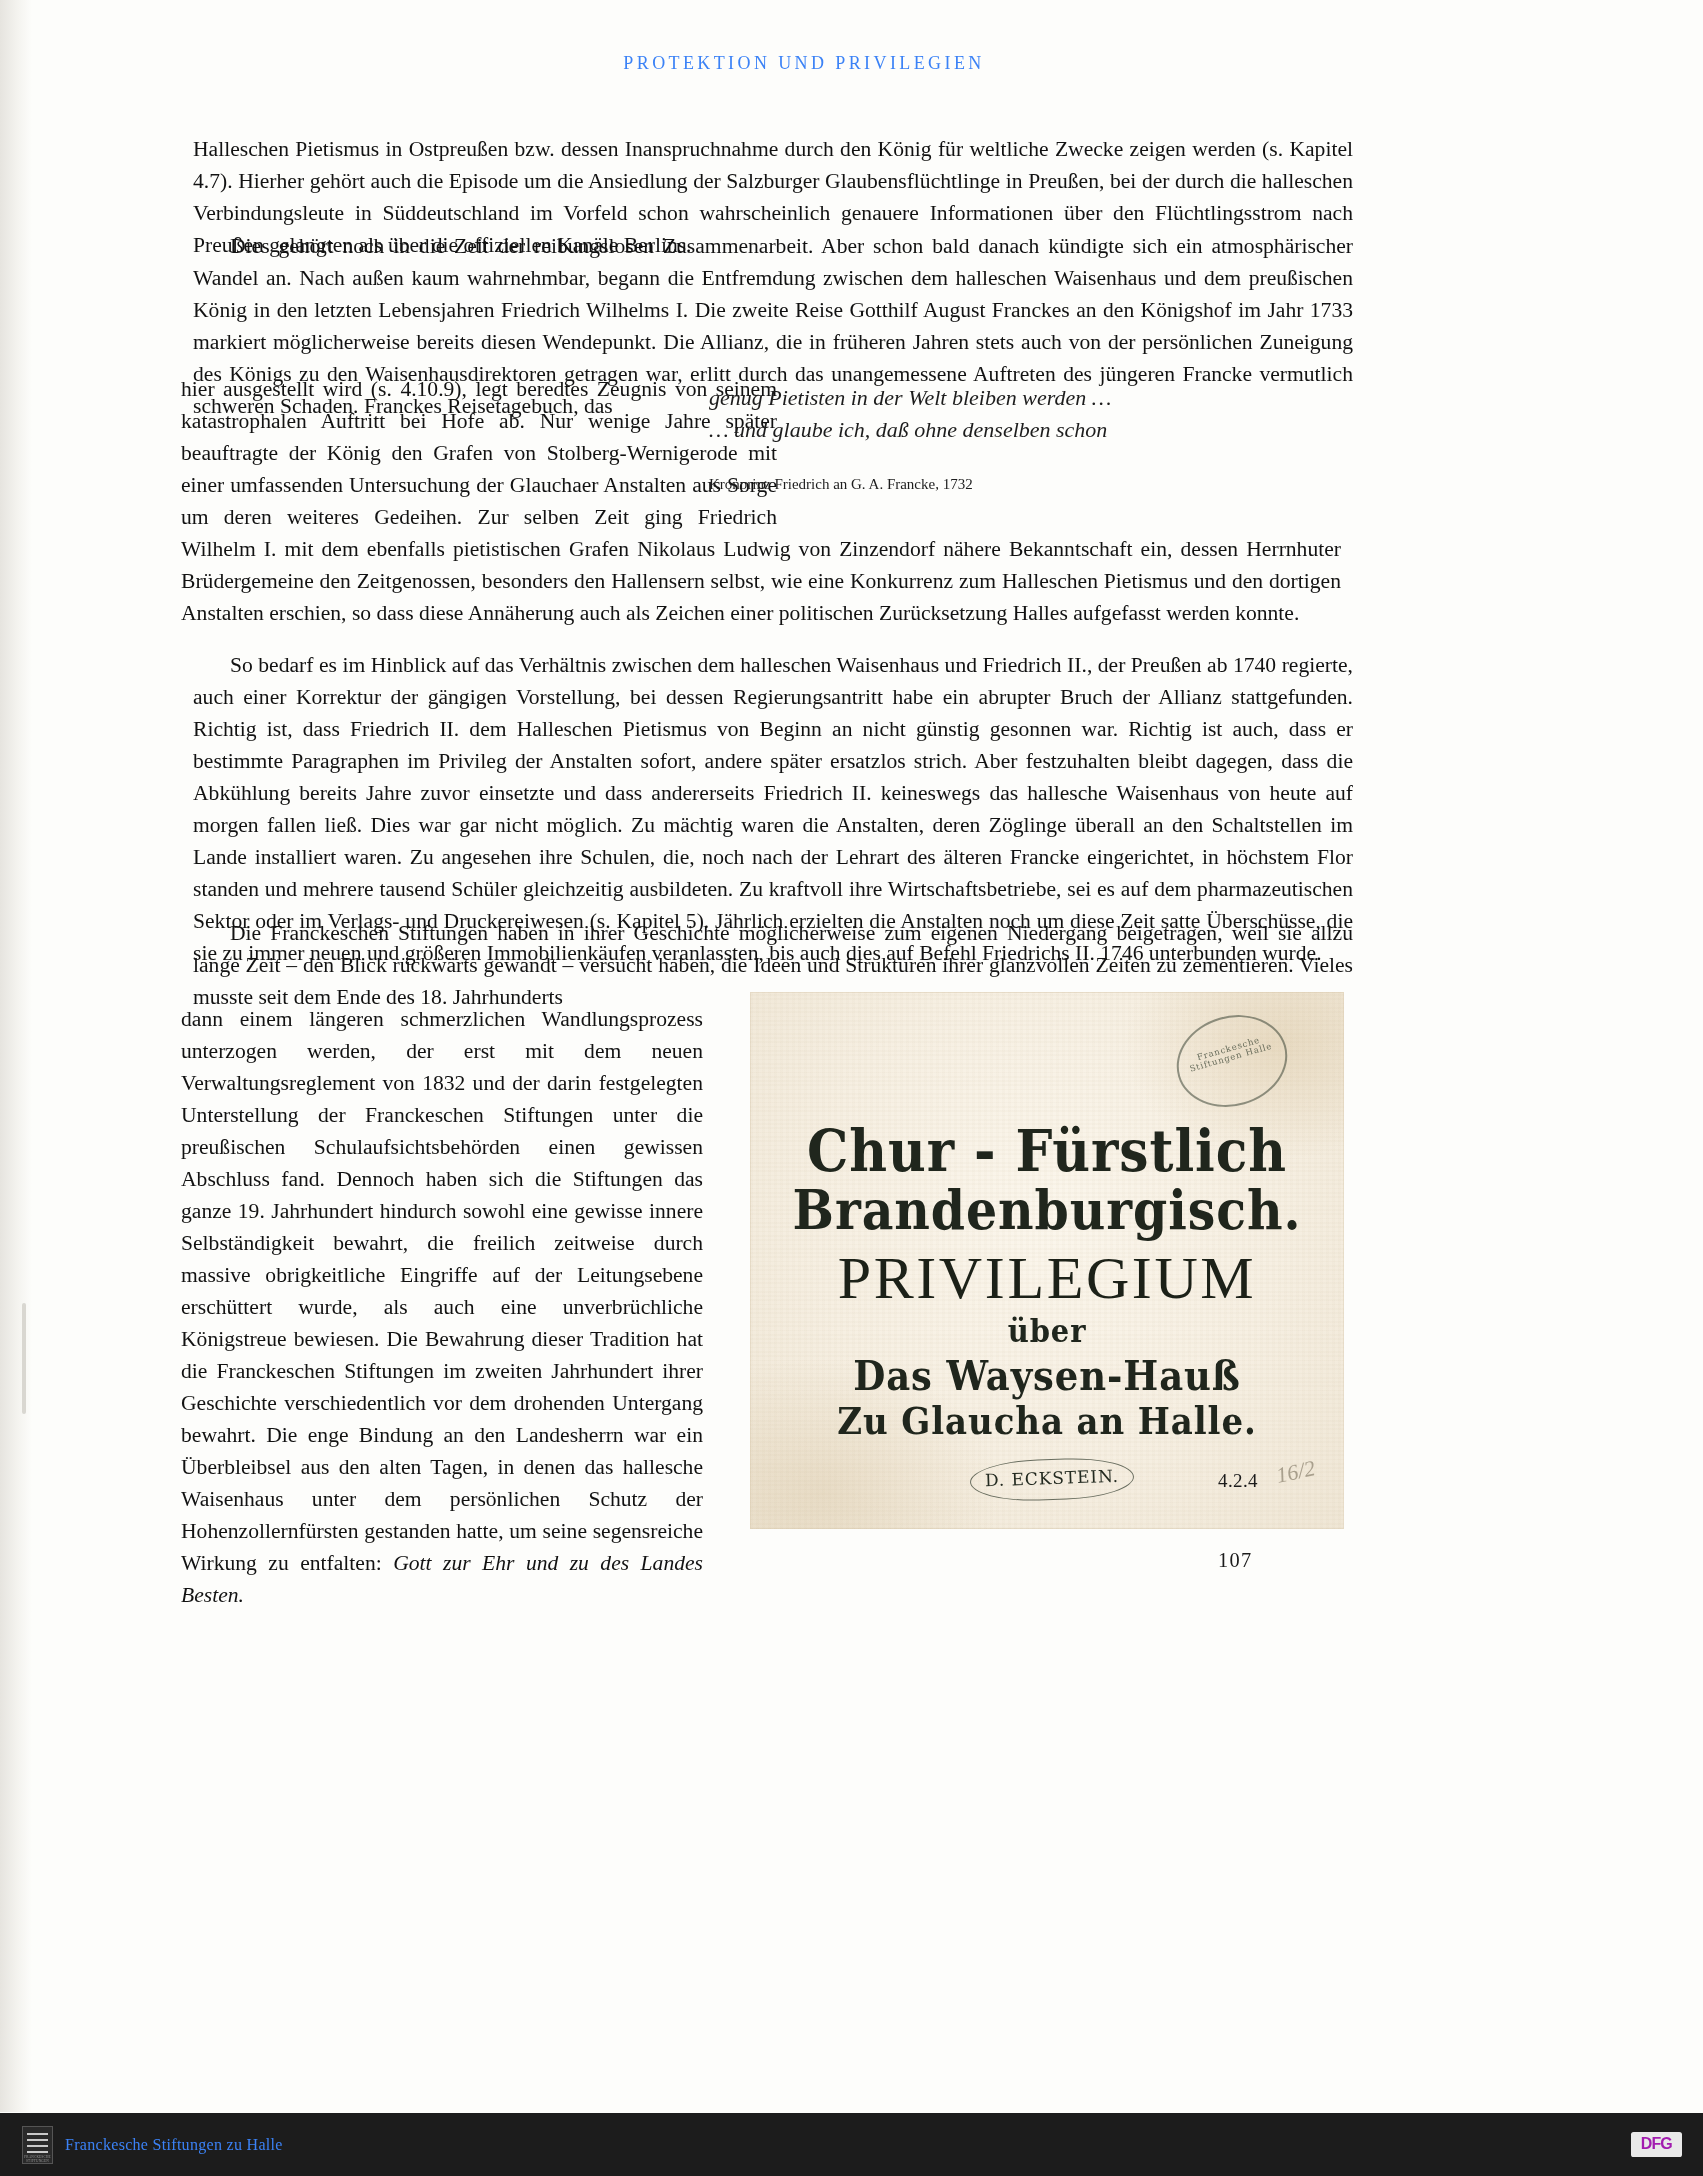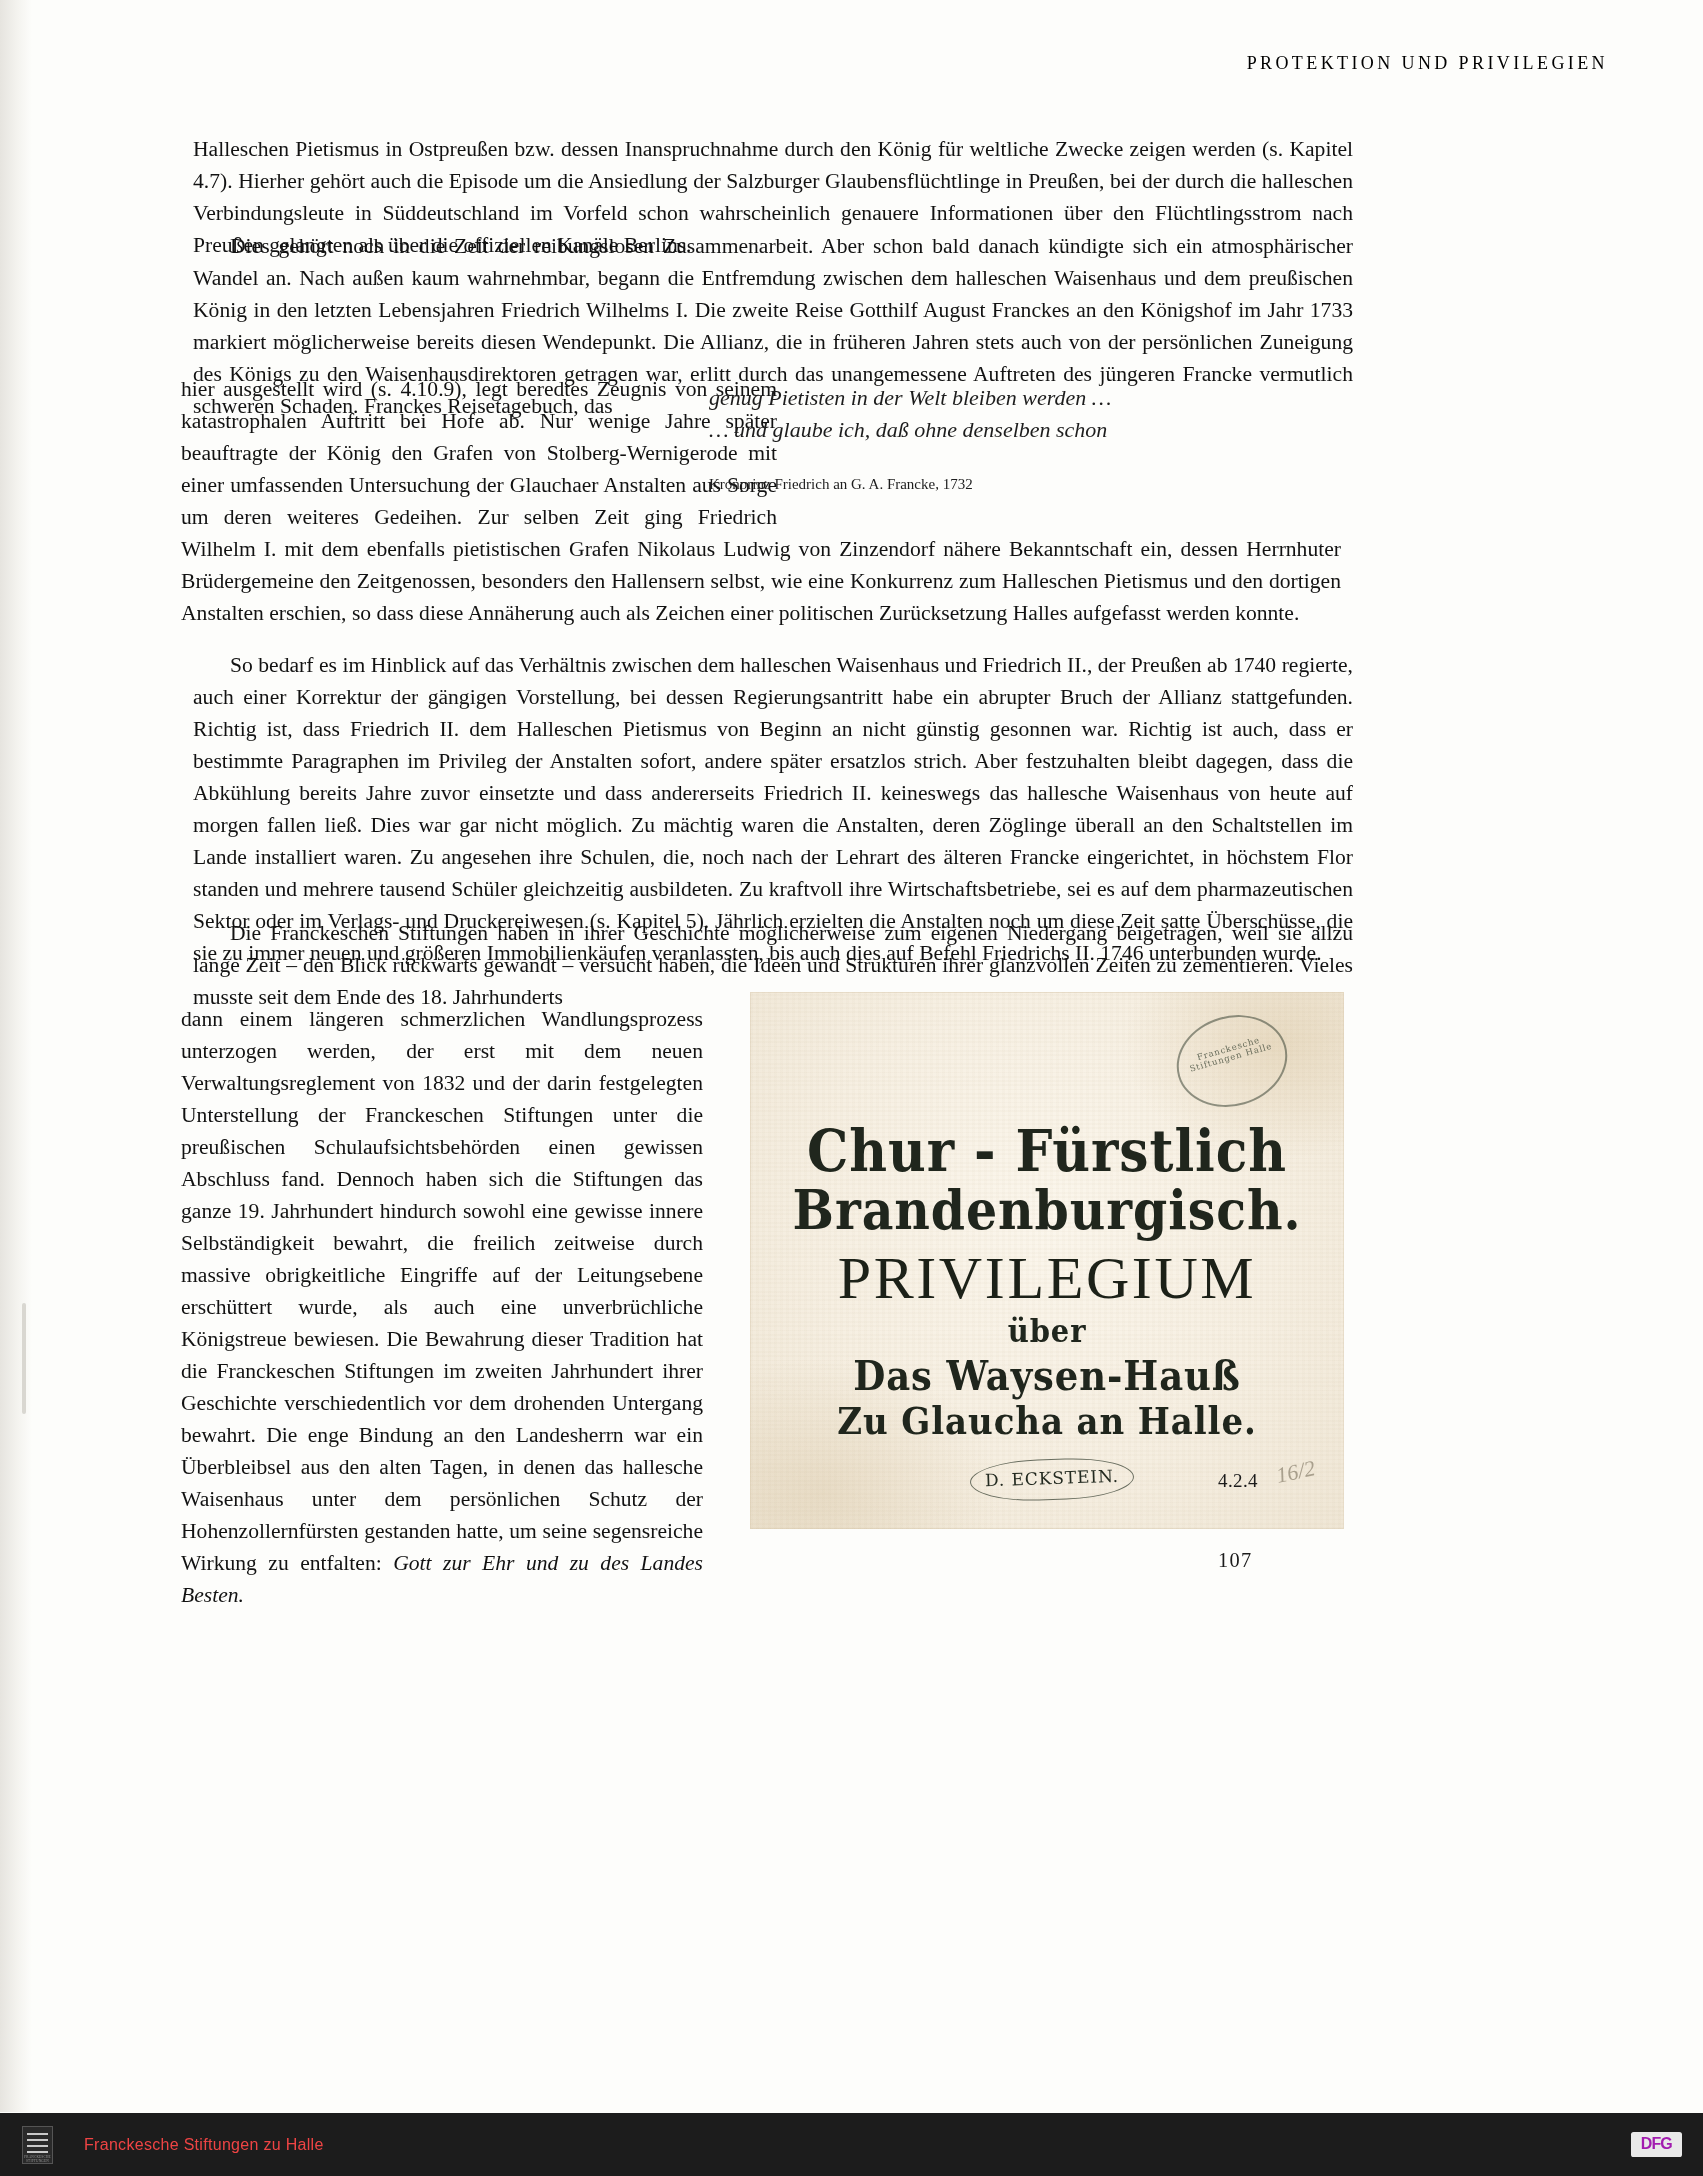--- a/index.html
+++ b/index.html
@@ -38,24 +38,24 @@
     width: 4.3px; height: 111px;
     background: #d9d7d1;
     border-radius: 2.6px;
   }
 
   
   #running-head {
     position: absolute;
     left: 0; top: 53px;
     width: 1608px;
-    text-align: right;
+    text-align: center;
     font-size: 18px;
     letter-spacing: 3.4px;
-    color: #000000;
+    color: #3b82f6;
     font-variant: normal;
   }
 
   
   .col {
     position: absolute;
     left: 181px;
     width: 1160px;
     font-size: 21.6px;
     line-height: 32px;
@@ -279,25 +279,24 @@
   #footer-logo-caption {
     position: absolute;
     left: 0; bottom: -0.9px;
     width: 100%;
     text-align: center;
     font-size: 3.4px;
     color: #9a9a9a;
     letter-spacing: 0.2px;
   }
   #footer-credit {
-    font-family: Liberation Sans, sans-serif;
+    font-family: Liberation Serif, serif;
     font-size: 16px;
-    color: #ef4444;
+    color: #3b82f6;
     letter-spacing: 0.3px;
-    margin-left: 19px;
   }
   #dfg-logo {
     background: #e9e9e9;
     color: #a21caf;
     font-family: "Liberation Sans", sans-serif;
     font-weight: bold;
     font-size: 16px;
     letter-spacing: -0.9px;
     padding: 3.4px 10.2px 4.3px 10.2px;
     border-radius: 2.6px;

